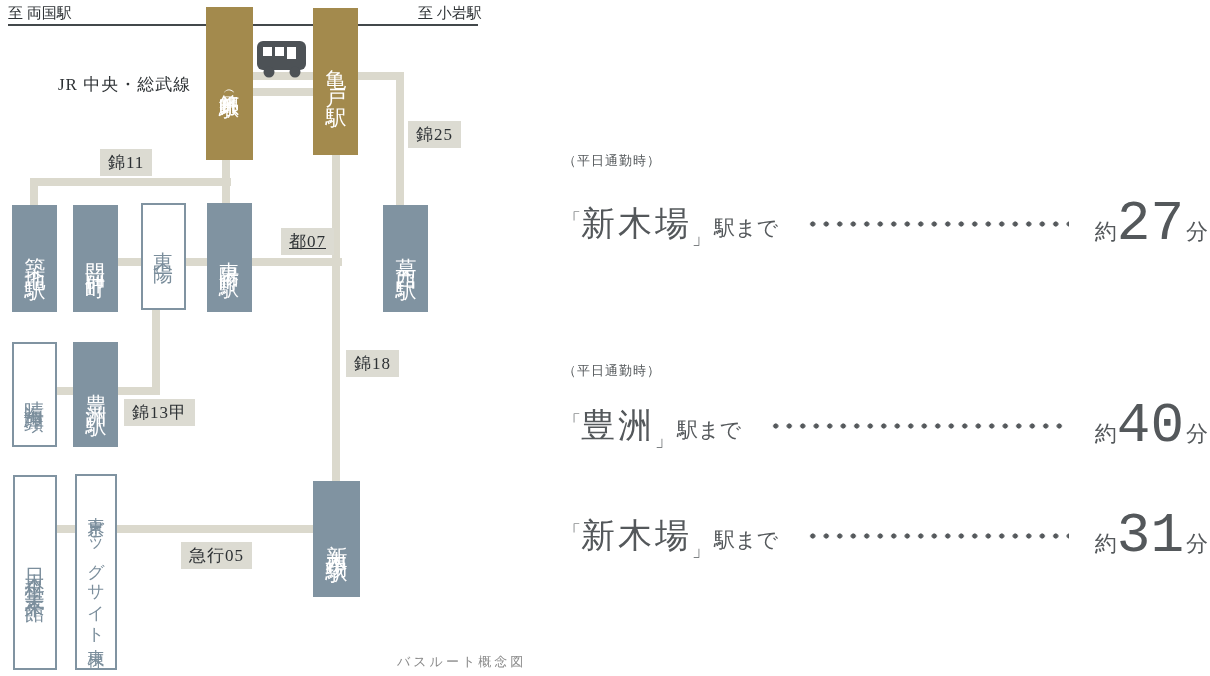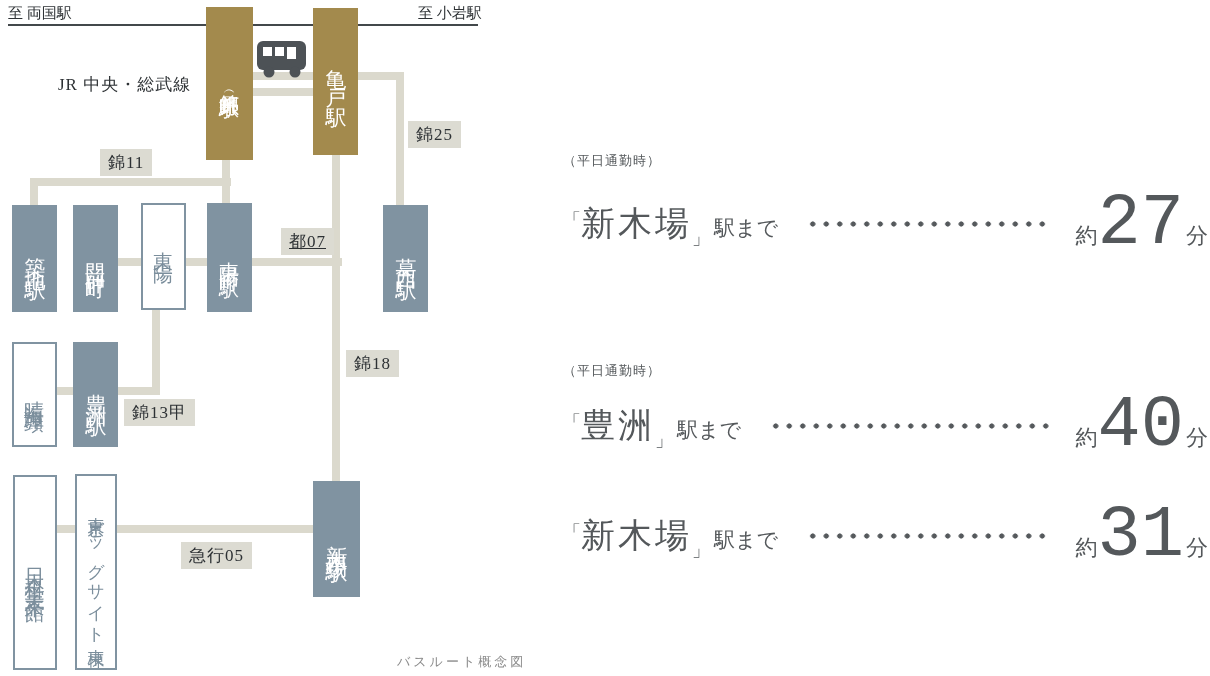--- a/index.html
+++ b/index.html
@@ -35,21 +35,21 @@
   .row-label{white-space:nowrap;}
   .b-open{font-size:18px;position:relative;top:-9px;}
   .b-close{font-size:18px;position:relative;top:9px;}
   .dest{font-size:34px;letter-spacing:3px;}
   .suffix{font-size:21px;margin-left:4px;}
   .leader{flex:1;height:6px;margin:0 26px 0 28px;
           background-image:radial-gradient(circle,#55595c 2.3px,rgba(0,0,0,0) 2.9px);
           background-size:13.5px 6px;background-repeat:repeat-x;background-position:left center;}
   .time{white-space:nowrap;display:flex;align-items:baseline;}
   .approx{font-size:22px;}
-  .minutes{font-size:72px;line-height:.9;text-align:center;}
+  .minutes{font-size:56px;line-height:.9;text-align:center;}
   .unit{font-size:22px;margin-left:2px;}
 </style>
 </head>
 <body>
 
 <div class="canvas">
 
   <div>
 
     <div class="jrline" style="left:8px;top:24px;width:470px;"></div>

